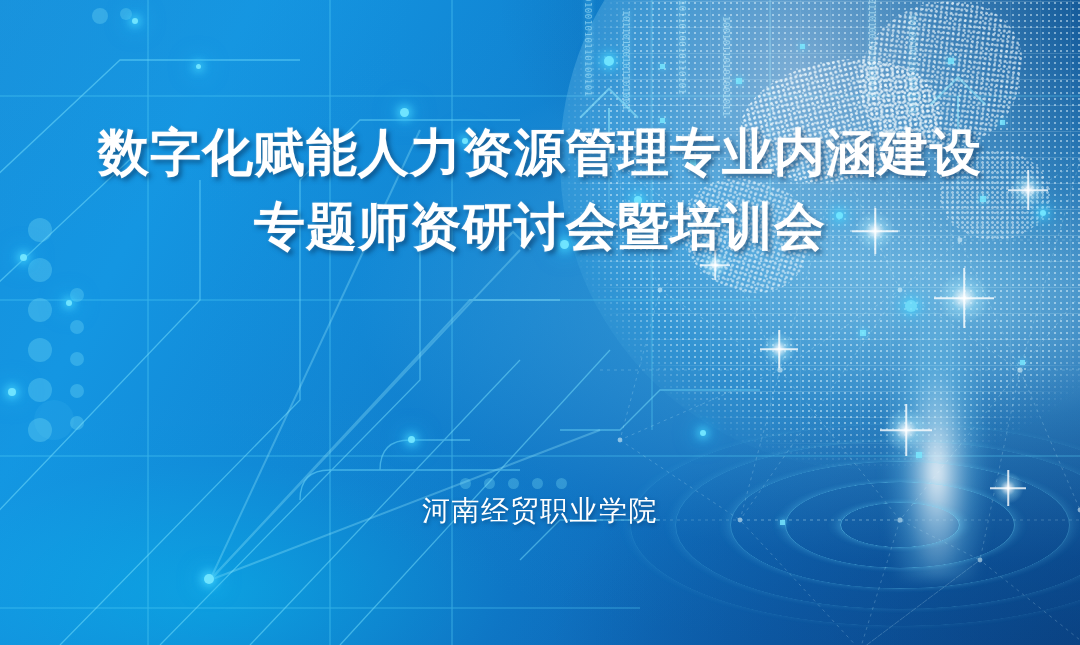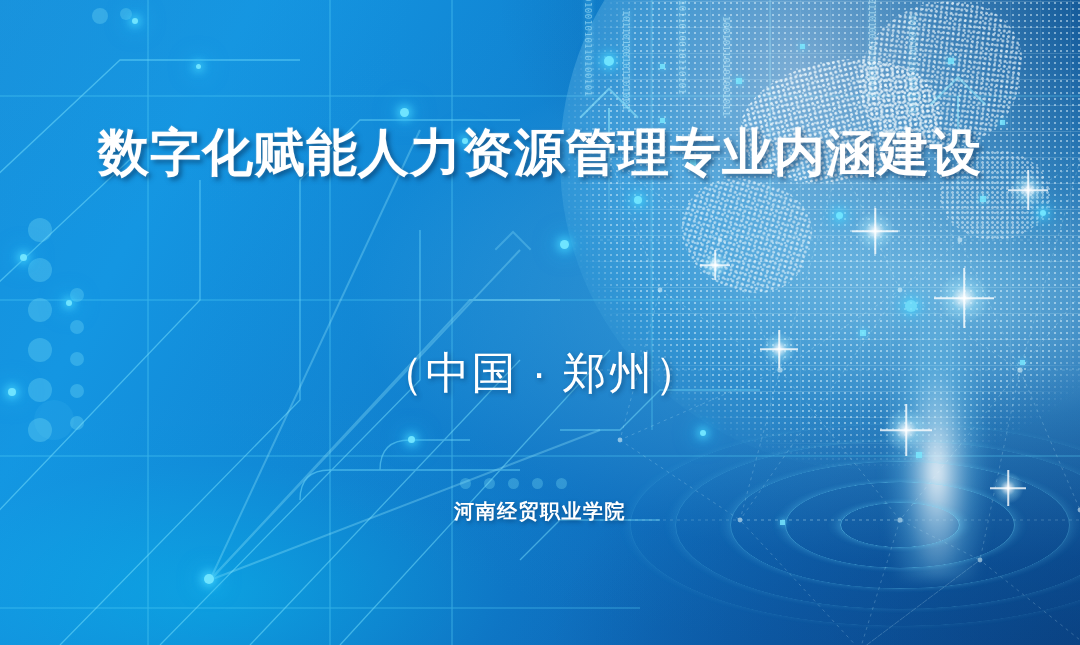--- a/index.html
+++ b/index.html
@@ -132,21 +132,21 @@
     color:#ffffff;
     font-size:44px;
     line-height:58px;
     letter-spacing:2px;
     font-weight:normal;
     text-shadow:2px 2px 5px rgba(4,40,80,0.45);
     white-space:nowrap;
   }
   .orgs{position:absolute;left:0;right:0;top:492px;}
   .org-line{
-    color:#ffffff;font-weight:bold;font-size:20px;line-height:38px;letter-spacing:1.5px;
+    color:#ffffff;font-weight:normal;font-size:28px;line-height:38px;letter-spacing:1.5px;
     text-shadow:1px 2px 4px rgba(4,40,80,0.5);
     white-space:nowrap;
   }
 </style>
 </head>
 <body>
 
 <div id="banner">
 
   <div class="layer vignette"></div>
@@ -314,22 +314,22 @@
     <div class="spark" style="left:760px;top:330px;width:38px;height:38px;"></div>
     <div class="spark" style="left:880px;top:404px;width:52px;height:52px;"></div>
     <div class="spark" style="left:990px;top:470px;width:36px;height:36px;"></div>
     <div class="spark" style="left:700px;top:250px;width:30px;height:30px;"></div>
   </div>
 
   <div class="content">
 
     <div class="title-block">
       <div class="title-line">数字化赋能人力资源管理专业内涵建设</div>
+      <div class="title-line">专题师资研讨会暨培训会</div>
     </div>
 
-    <div class="subtitle">（中国 · 郑州）</div>
 
     <div class="orgs">
       <div class="org-line">河南经贸职业学院</div>
     </div>
 
   </div>
 </div>
 
 </body></html>

